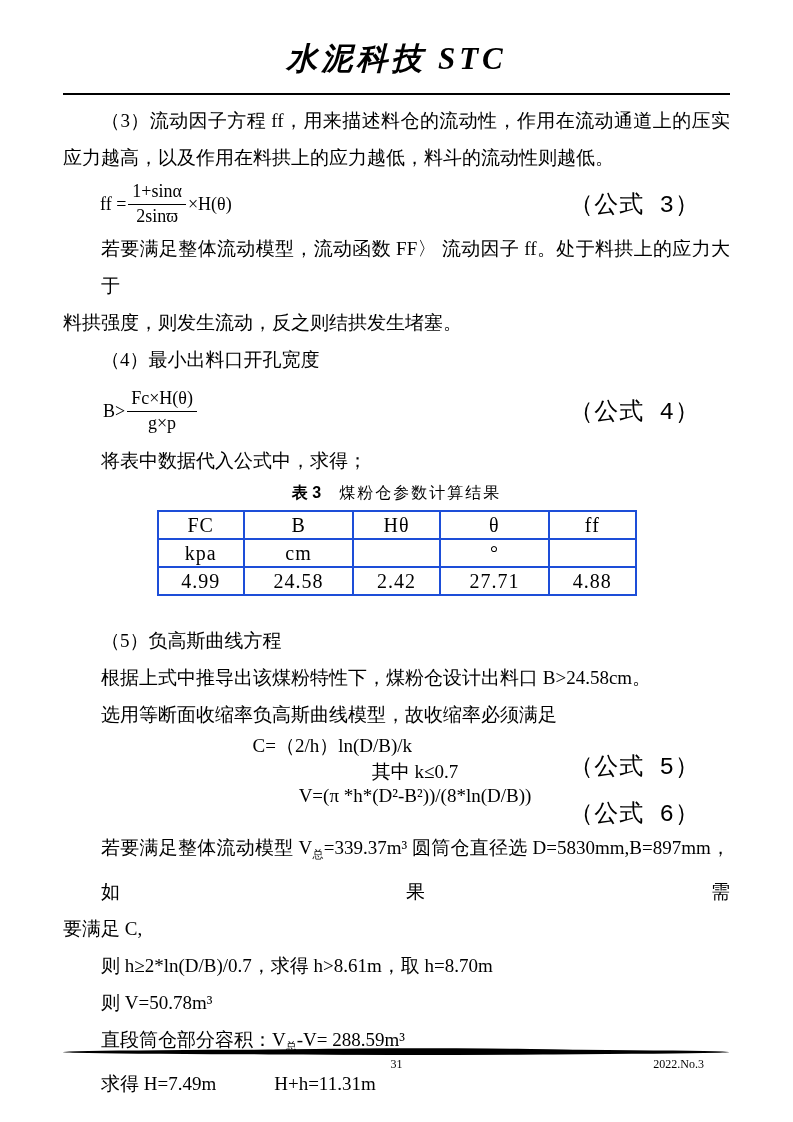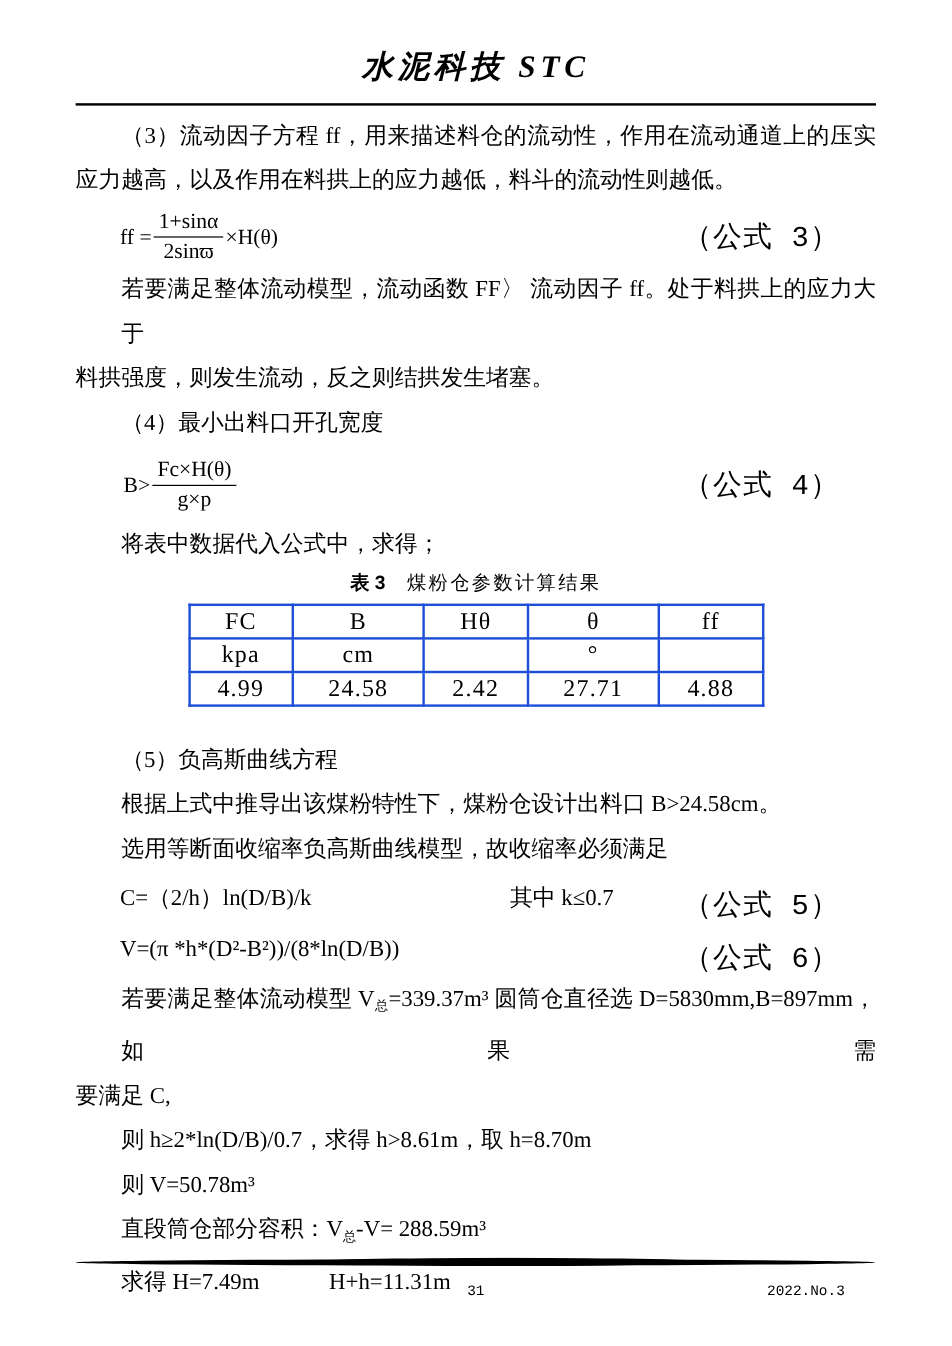--- a/index.html
+++ b/index.html
@@ -11,21 +11,21 @@
     background:#ffffff;
     color:#000;
     font-family:"Liberation Serif","DejaVu Serif",serif;
     overflow:hidden;
   }
   .content { padding:0 63px; }
 
   .journal-title {
     padding-top:38px;
     text-align:center;
-    font-size:26px;
+    font-size:31px;
     font-weight:bold;
     font-style:italic;
     letter-spacing:4px;
   }
   .header-rule {
     margin:13px 63px 0;
     border-top:2px solid #000;
   }
 
   .bodytext { font-size:19px; line-height:37px; }
@@ -36,21 +36,21 @@
 
   
   .formula-row {
     position:relative;
     display:flex;
     align-items:center;
     font-size:18px;
   }
   .f3 { min-height:52px; margin-top:2px; padding-left:37px; }
   .f4 { min-height:62px; margin-top:2px; padding-left:40px; }
-  .f56 { min-height:44px; padding-left:37px; font-size:19px; }
+  .f56 { min-height:44px; padding-left:37px; font-size:19px;flex-direction:column; }
   .frac {
     display:inline-block;
     text-align:center;
     vertical-align:middle;
     line-height:1.2;
     margin:0 2px;
   }
   .frac .num { display:block; border-bottom:1.5px solid #000; padding:0 4px 1px; }
   .frac .den { display:block; padding-top:1px; }
   .formula-label {
@@ -92,22 +92,22 @@
 
   
   .footer {
     position:absolute;
     left:63px; right:63px;
     top:1048px;
   }
   .footer-rule-svg { display:block; width:100%; height:8px; }
   .footer-textrow {
     position:relative;
-    margin-top:13px;
-    font-family:Liberation Mono, monospace;
+    margin-top:1px;
+    font-family:Liberation Serif, serif;
     font-size:12px;
     height:16px;
   }
   .footer-page {
     position:absolute; left:0; right:0;
     text-align:center;
   }
   .footer-issue {
     position:absolute; right:26px; top:0;
   }

